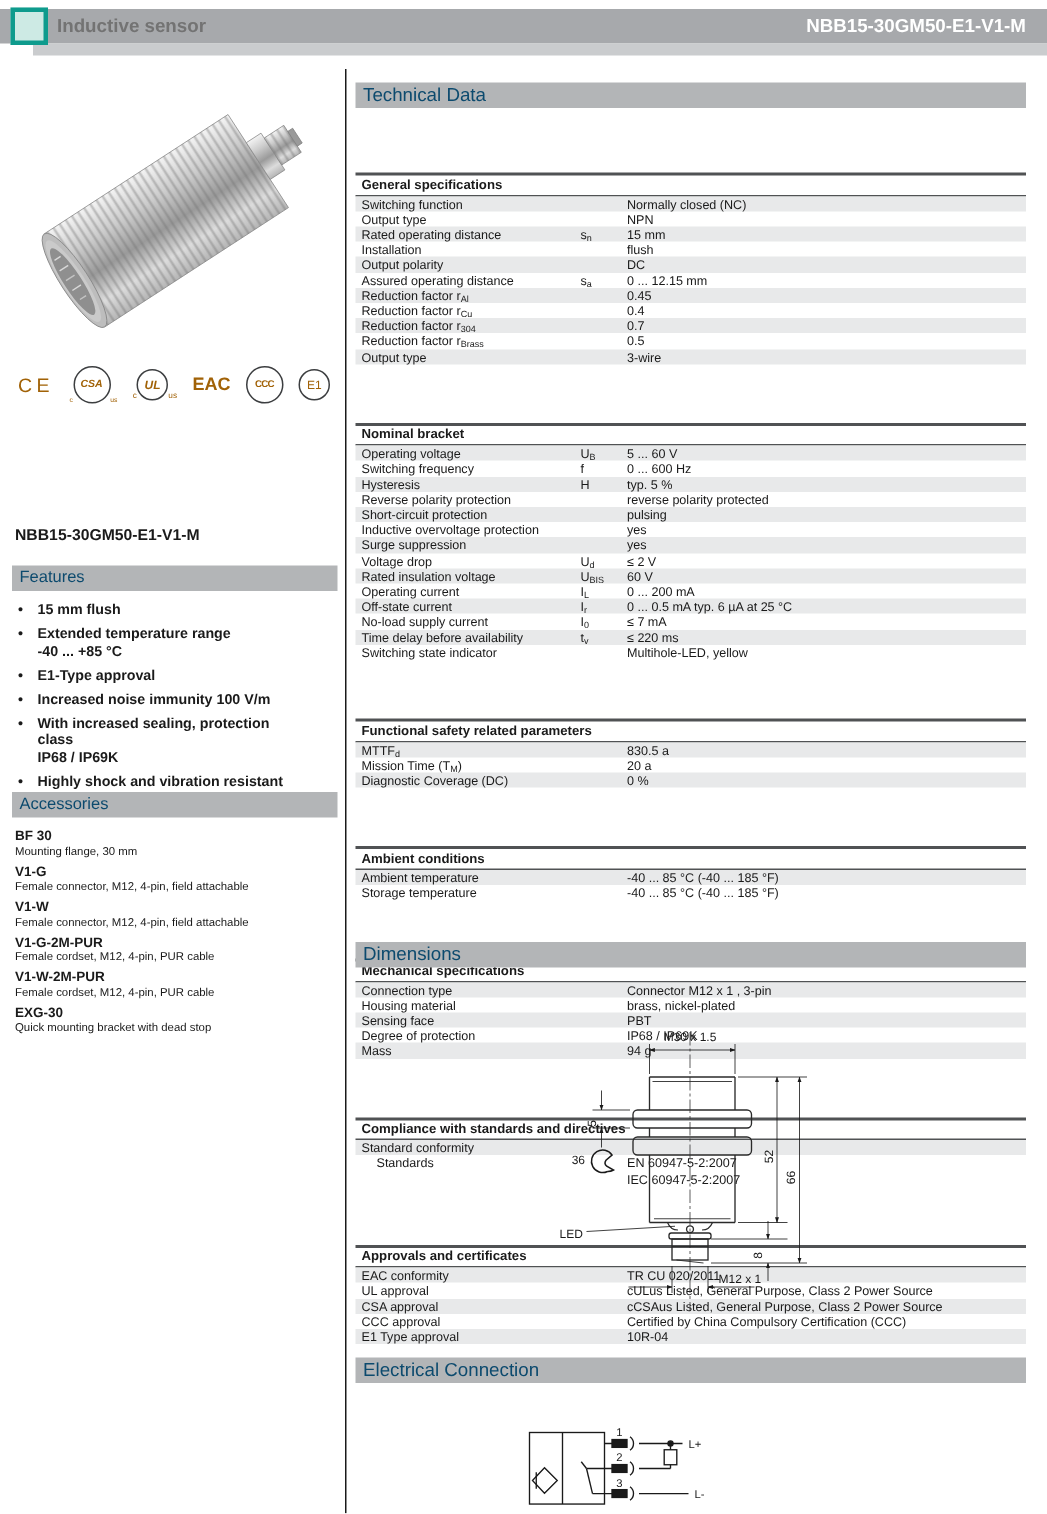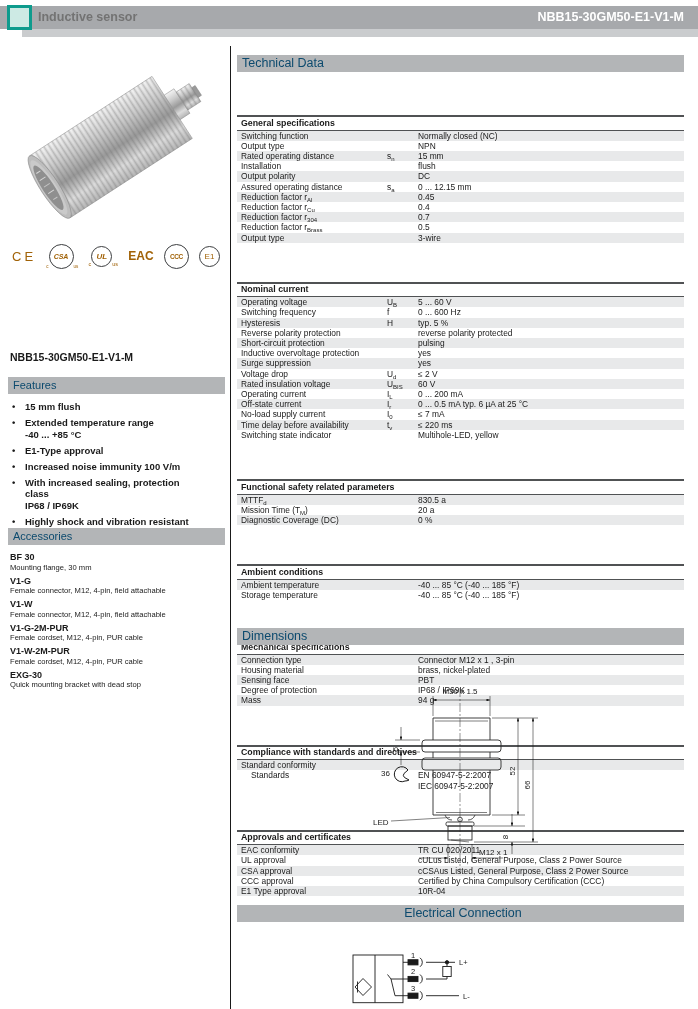--- a/index.html
+++ b/index.html
@@ -214,21 +214,21 @@
       <div class="row">
         <span class="lab">Reduction factor r<sub>Brass</sub></span>
         <span class="sym"></span>
         <span class="val">0.5</span>
       </div>
       <div class="row shade">
         <span class="lab">Output type</span>
         <span class="sym"></span>
         <span class="val">3-wire</span>
       </div>
-      <div class="sub-hd">Nominal current</div>
+      <div class="sub-hd">Nominal bracket</div>
       <div class="row shade">
         <span class="lab">Operating voltage</span>
         <span class="sym">U<sub>B</sub></span>
         <span class="val">5 ... 60 V</span>
       </div>
       <div class="row">
         <span class="lab">Switching frequency</span>
         <span class="sym">f</span>
         <span class="val">0 ... 600 Hz</span>
       </div>
@@ -451,21 +451,21 @@
       <text transform="translate(160.5,101) rotate(-90)" text-anchor="middle">5</text>
       <text x="153" y="128" text-anchor="end">36</text>
       <text transform="translate(278,123) rotate(-90)" text-anchor="middle">52</text>
       <text transform="translate(293,137) rotate(-90)" text-anchor="middle">66</text>
       <text transform="translate(271,189) rotate(-90)" text-anchor="middle">8</text>
       <text x="136" y="177">LED</text>
       <text x="242" y="207">M12 x 1</text>
     </g>
   </svg>
 
-  <div class="bar big" style="left:237px;top:905px;text-align:center;">Electrical Connection</div>
+  <div class="bar big" style="left:237px;top:905px;">Electrical Connection</div>
   <svg class="circuit" viewBox="0 0 447 84">
     <g stroke="#1a1a1a" stroke-width="0.9" fill="none">
       <rect x="116" y="30" width="50" height="47.7"></rect>
       <line x1="138" y1="30" x2="138" y2="77.7"></line>
 
       <path d="M118,62 L126,53.5 L134.5,62 L126,70.5 z"></path>
       <line x1="120.5" y1="56.5" x2="120.5" y2="67.5"></line>
 
       <line x1="166" y1="54" x2="154" y2="54"></line>
       <line x1="154" y1="54" x2="150.5" y2="49.5"></line>

